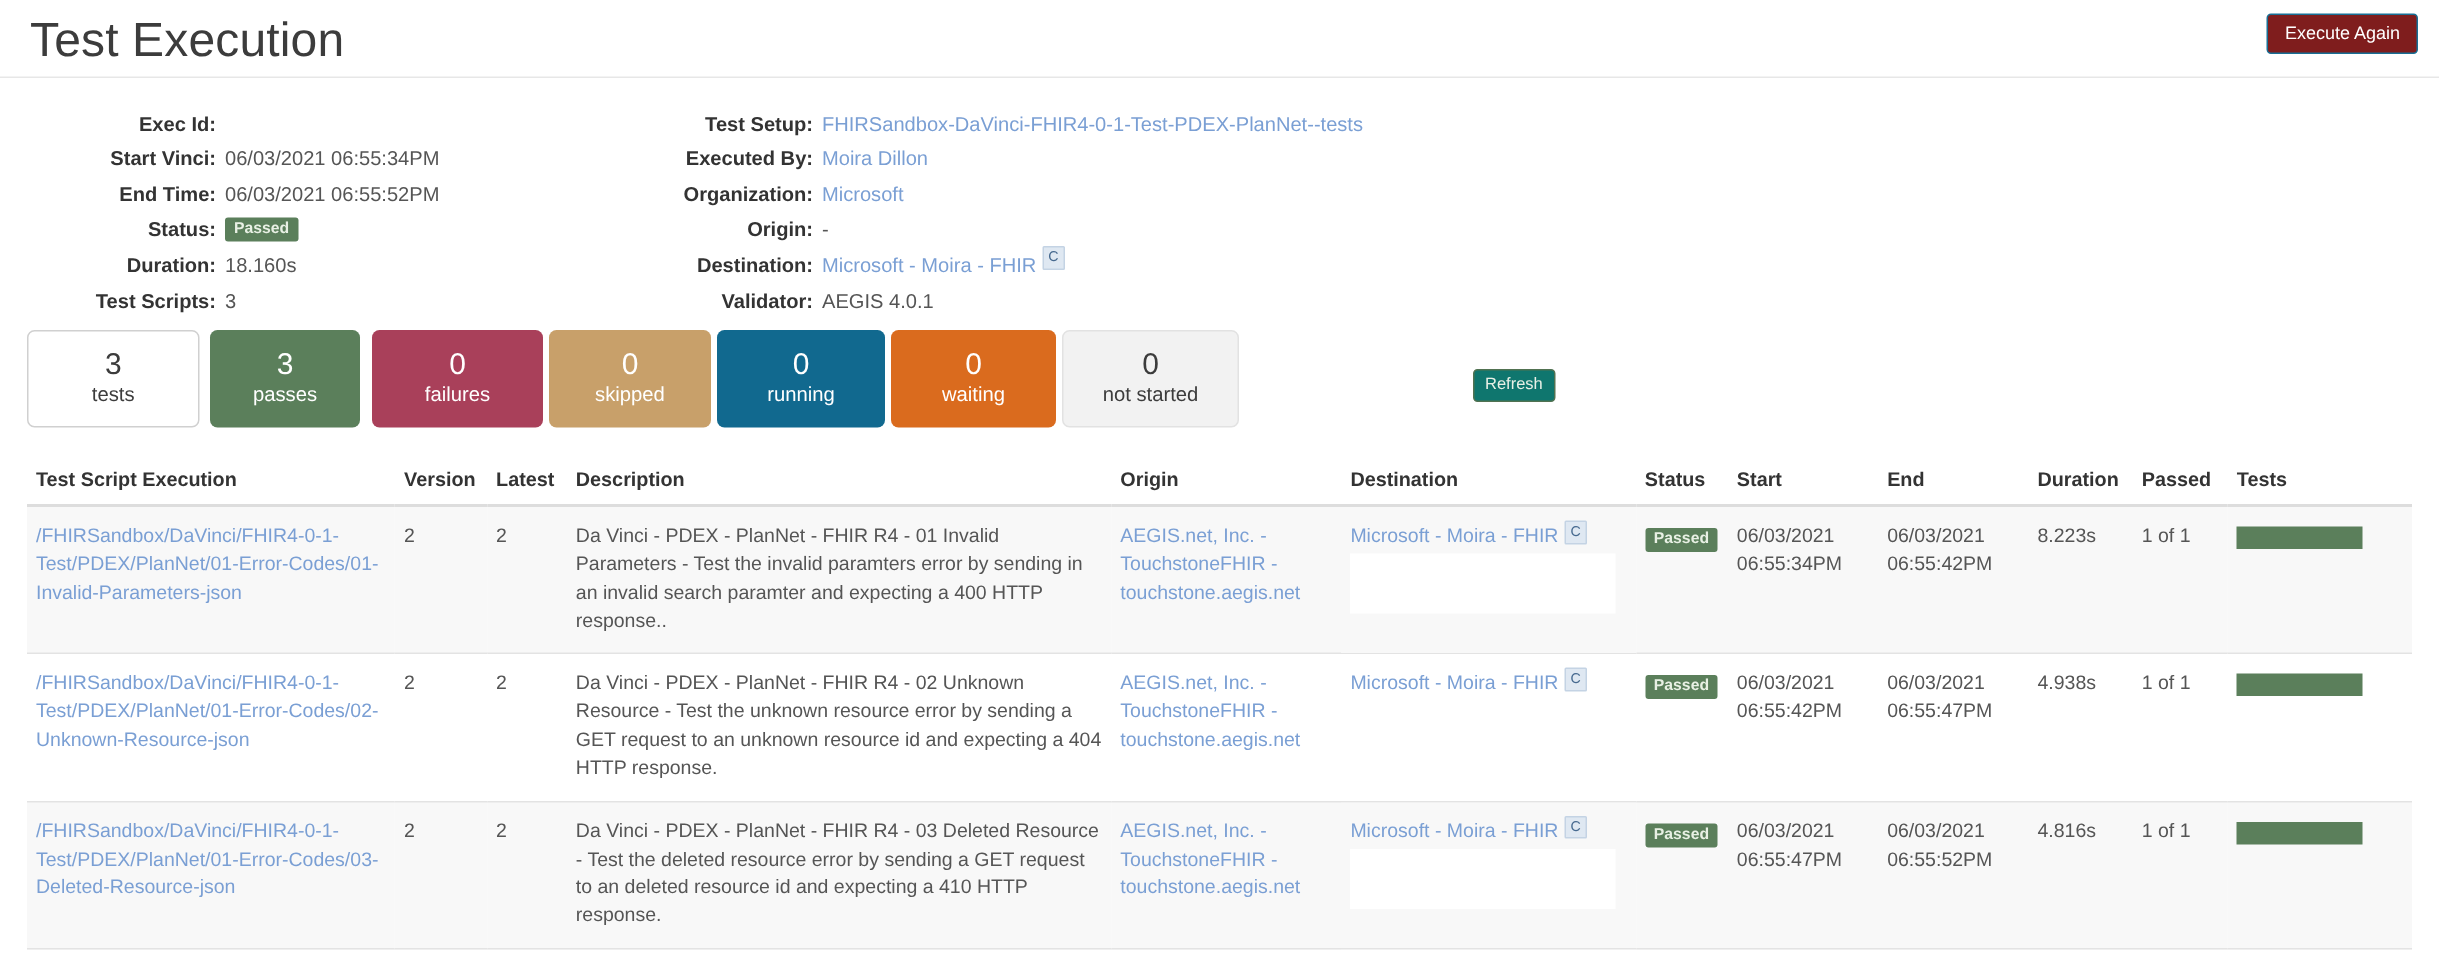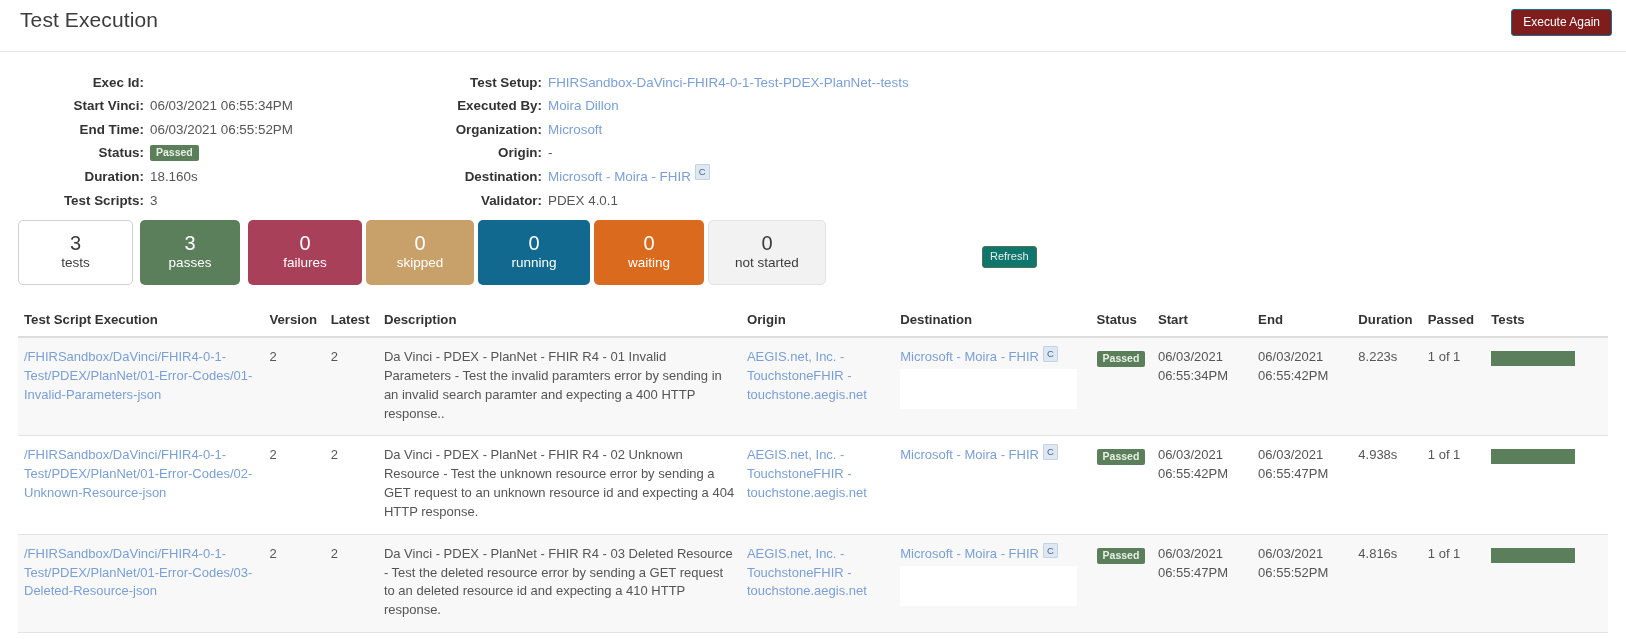--- a/index.html
+++ b/index.html
@@ -16,21 +16,21 @@
   
   .page-header {
     position: relative;
     height: 52px;
     border-bottom: 1px solid #e7e7e7;
     padding: 0 20px;
   }
   .page-title {
     position: absolute;
     left: 20px; top: 8px;
-    font-size: 21px;
+    font-size: 32px;
     font-weight: 400;
     color: #3c3c3c;
     letter-spacing: 0.1px;
   }
   .btn-execute-again {
     position: absolute;
     right: 14px; top: 9px;
     background: #7f1d1d;
     border: 1px solid #186f95;
     border-radius: 3px;
@@ -259,21 +259,21 @@
           <div class="sum-label">Origin:</div>
           <span class="sum-value muted">-</span>
         </div>
         <div class="sum-row">
           <div class="sum-label">Destination:</div>
           <span class="sum-value link">Microsoft - Moira - FHIR</span>
           <span class="badge-c">C</span>
         </div>
         <div class="sum-row">
           <div class="sum-label">Validator:</div>
-          <span class="sum-value muted">PDEX 4.0.1</span>
+          <span class="sum-value muted">AEGIS 4.0.1</span>
         </div>
       </div>
   </div>
 
   <div class="stats" id="stats-row">
       <div class="stat light" style="left: 18px; width: 115px;">
         <div class="num">3</div>
         <div class="lbl">tests</div>
       </div>
       <div class="stat colored" style="left: 140px; width: 100px; background: rgb(91, 127, 91);">

